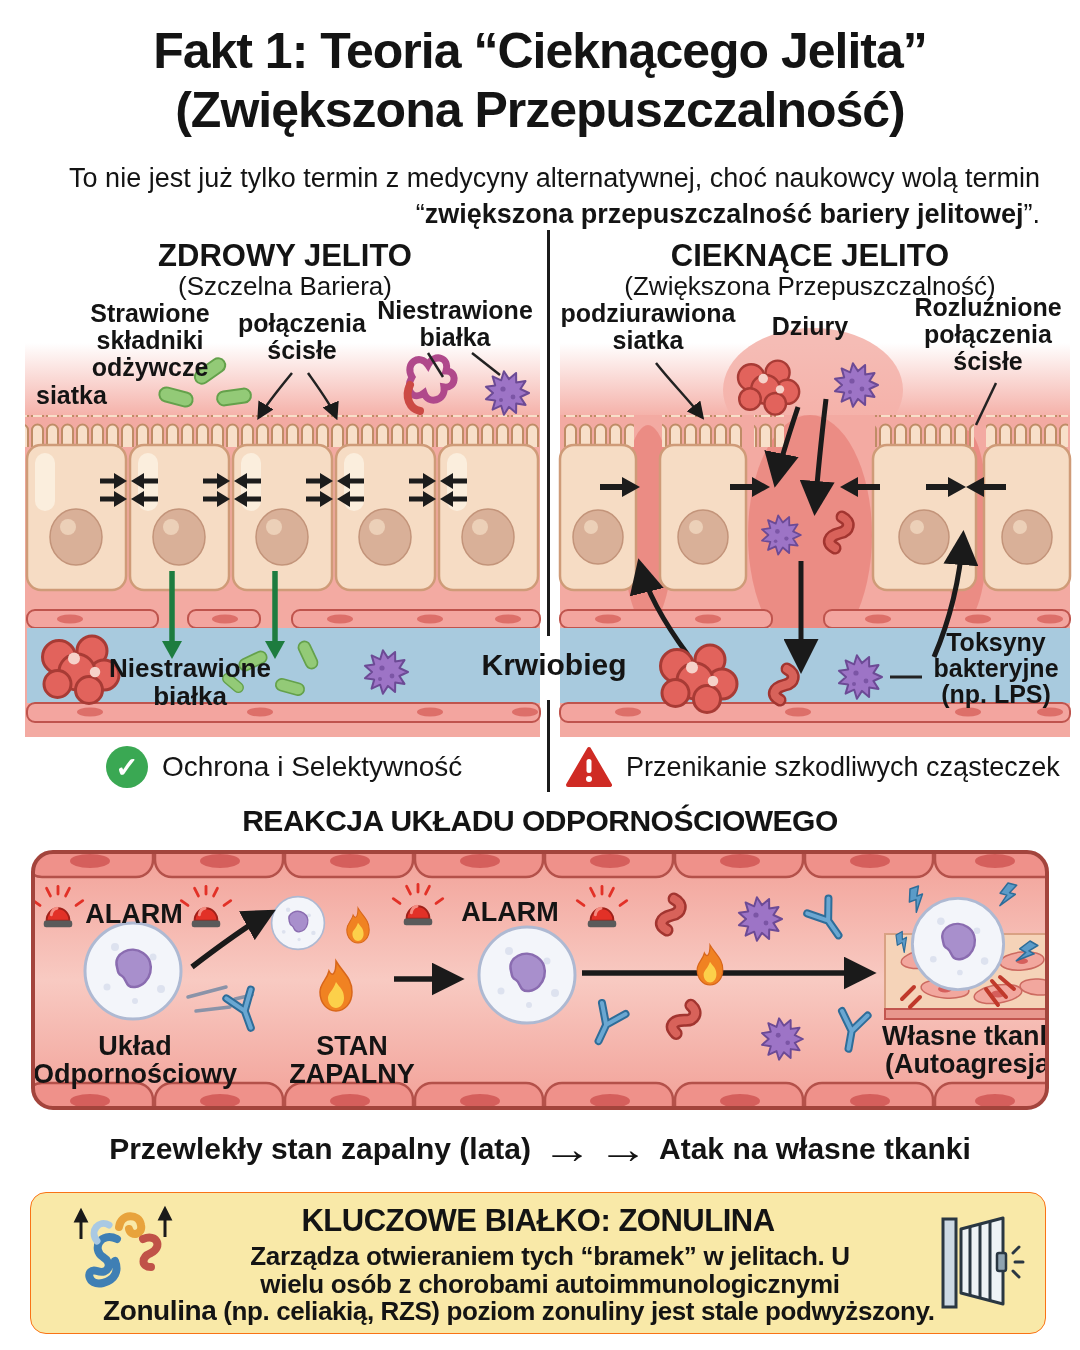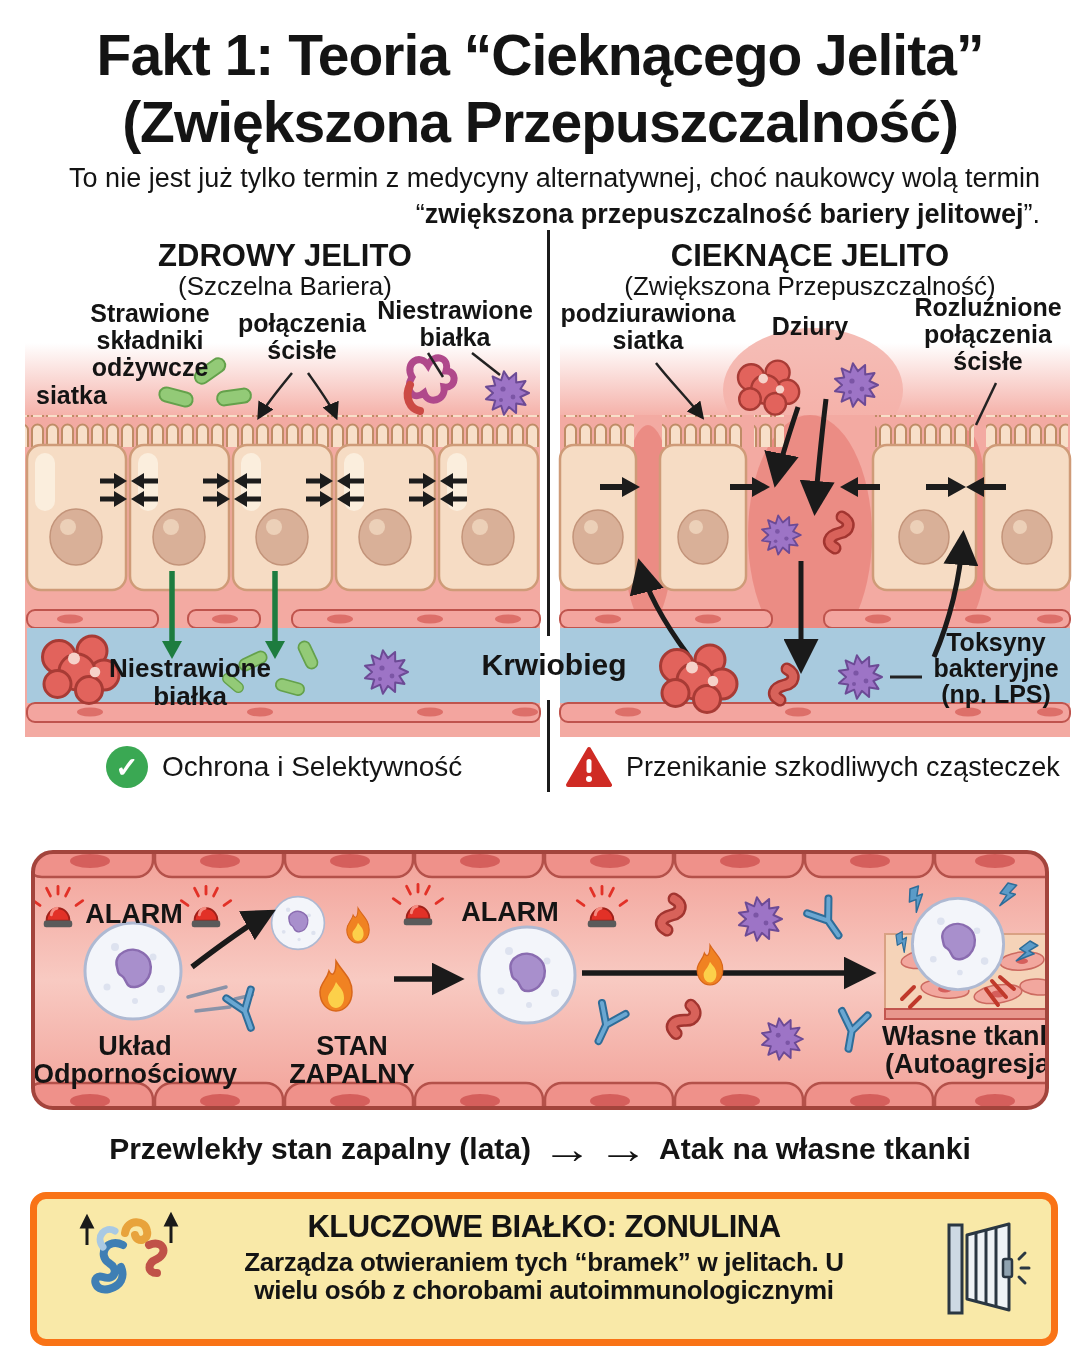--- a/index.html
+++ b/index.html
@@ -1,36 +1,36 @@
 <!DOCTYPE html>
 <html lang="pl"><head>
 <meta charset="utf-8">
 <style>
   html,body{margin:0;padding:0;background:#ffffff;}
   #canvas{position:relative;width:1080px;height:1350px;background:#ffffff;overflow:hidden;
           font-family:"Liberation Sans",sans-serif;color:#141414;}
   .abs{position:absolute;}
-  .ttl{width:100%;text-align:center;font-weight:700;font-size:57px;letter-spacing:-1px;line-height:1.18;}
+  .ttl{width:100%;text-align:center;font-weight:700;font-size:50px;letter-spacing:-1px;line-height:1.18;}
   .sub{width:1000px;left:40px;text-align:right;font-size:27px;line-height:1.32;}
   .sub b{font-weight:700;}
   svg text{font-family:"Liberation Sans",sans-serif;fill:#141414;}
   .badgerow{display:flex;align-items:center;gap:14px;}
   .badgerow .lbl{font-size:28px;font-weight:400;white-space:nowrap;}
   .checkcircle{width:42px;height:42px;border-radius:50%;background:#3aa853;display:flex;
                align-items:center;justify-content:center;color:#fff;font-size:28px;font-weight:700;}
   .sectitle{width:100%;text-align:center;font-size:30px;font-weight:700;letter-spacing:-0.5px;}
   .seqrow{width:100%;display:flex;justify-content:center;align-items:center;gap:16px;
           font-size:30px;font-weight:700;white-space:nowrap;}
   .seqarrow{font-size:40px;font-weight:700;transform:scaleX(1.25);display:inline-block;line-height:0.8;}
   .divider{width:3px;background:#1b1b1b;left:547px;}
   .kb{left:548px;top:648px;transform:translateX(-50%);font-size:30px;font-weight:700;white-space:nowrap;margin-left:6px;}
-  #zbox{left:30px;top:1192px;width:1014px;height:140px;background:#f9e9a8;border:7px solid #f97316;
+  #zbox{left:30px;top:1192px;width:1014px;height:140px;background:#f9e9a8;border:1px solid #f97316;
         border-radius:16px;}
   #zbox .zt{width:100%;text-align:center;font-size:31px;font-weight:700;top:10px;letter-spacing:-0.5px;}
-  #zbox .zl{width:100%;text-align:center;font-size:26px;font-weight:700;letter-spacing:-0.3px;}
+  #zbox .zl{width:100%;text-align:center;font-size:26px;font-weight:700;letter-spacing:-0.3px;padding-left:12px;}
   #zbox .zl3{left:72px;top:102px;font-size:26px;font-weight:700;white-space:nowrap;letter-spacing:-0.4px;}
   #zbox .zl3 .cap{font-size:28px;font-weight:700;}
 </style>
 </head>
 <body>
 
 <div id="canvas">
 
   <div class="abs ttl" style="top:22px;">
     <div>Fakt 1: Teoria “Cieknącego Jelita”</div>
@@ -367,20 +367,21 @@
   </div>
   <div class="abs badgerow" style="left:566px;top:746px;">
     <svg width="46" height="42" viewBox="0 0 46 42">
       <path d="M23,3 L44,39 L2,39 Z" fill="#cf2b24" stroke="#cf2b24" stroke-width="4" stroke-linejoin="round"></path>
       <rect x="20.5" y="13" width="5" height="14" rx="2.5" fill="#fff"></rect>
       <circle cx="23" cy="33" r="3" fill="#fff"></circle>
     </svg>
     <div class="lbl" style="font-size:27px;">Przenikanie szkodliwych cząsteczek</div>
   </div>
 
+  <div class="abs sectitle" style="top:804px;">REAKCJA UKŁADU ODPORNOŚCIOWEGO</div>
 
   <svg class="abs" style="left:30px;top:849px;" width="1020" height="262" viewBox="0 0 1020 262">
     <defs>
       <linearGradient id="bandG" x1="0" y1="0" x2="0" y2="1">
         <stop offset="0" stop-color="#f2a198"></stop>
           <stop offset="0.5" stop-color="#f8cac2"></stop>
           <stop offset="1" stop-color="#f2a198"></stop>
       </linearGradient>
       <clipPath id="bandClip">
           <rect x="3" y="3" width="1014" height="256" rx="20"></rect>
@@ -558,20 +559,21 @@
     <span>Przewlekły stan zapalny (lata)</span>
     <span class="seqarrow">→</span>
     <span class="seqarrow">→</span>
     <span>Atak na własne tkanki</span>
   </div>
 
   <div id="zbox" class="abs">
     <div class="abs zt">KLUCZOWE BIAŁKO: ZONULINA</div>
     <div class="abs zl" style="top:48px;">Zarządza otwieraniem tych “bramek” w jelitach. U</div>
     <div class="abs zl" style="top:76px;">wielu osób z chorobami autoimmunologicznymi</div>
+    <div class="abs zl3"><span class="cap">Zonulina</span><span> (np. celiakią, RZS) poziom zonuliny jest stale podwyższony.</span></div>
 
     <svg class="abs" style="left:28px;top:12px;" width="140" height="90" viewBox="0 0 140 90">
       <g stroke-linecap="round" fill="none">
         <path d="M58,34 C42,26 32,44 44,52 C54,58 50,70 38,66 C26,62 28,82 44,78 C56,75 60,66 56,56" stroke="#3f7fb4" stroke-width="8"></path>
         <path d="M38,36 C30,26 40,14 50,20" stroke="#a9c9e3" stroke-width="7"></path>
         <path d="M60,22 C62,8 80,8 82,20 C84,30 72,32 70,24" stroke="#e8a33c" stroke-width="8"></path>
         <path d="M84,34 C98,28 104,42 92,48 C82,52 82,62 92,62" stroke="#c05248" stroke-width="8"></path>
       </g>
       <g stroke="#1a1a1a" stroke-width="3" fill="#1a1a1a">
         <line x1="22" y1="34" x2="22" y2="12"></line>

